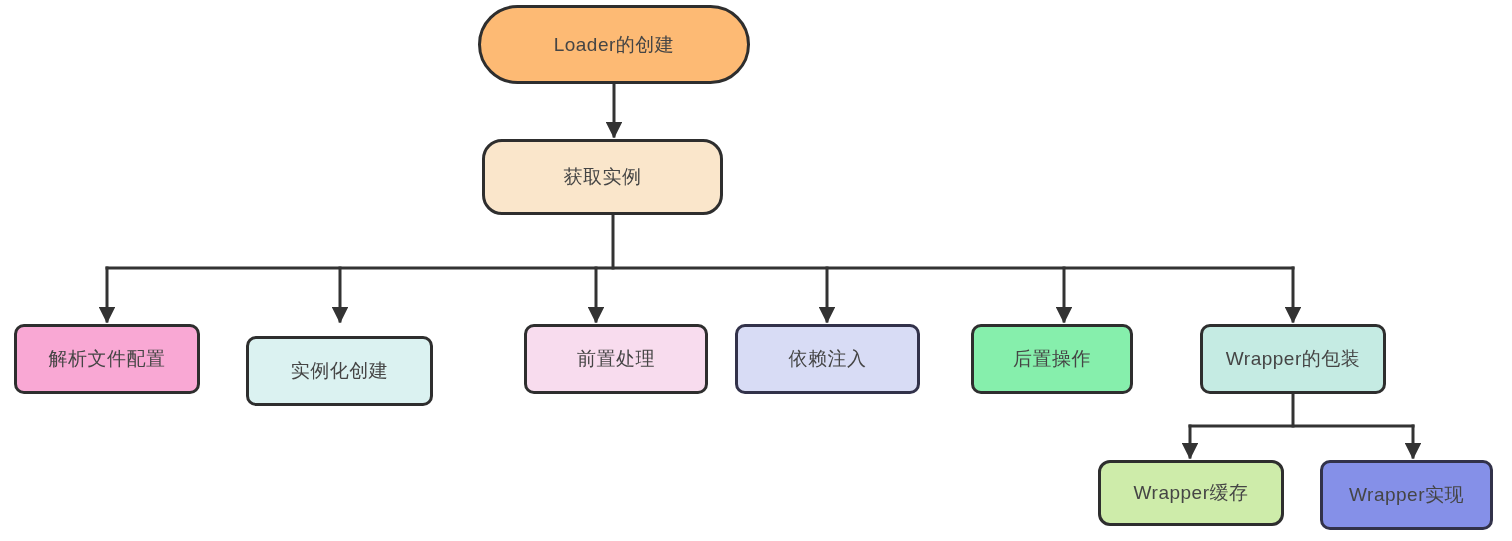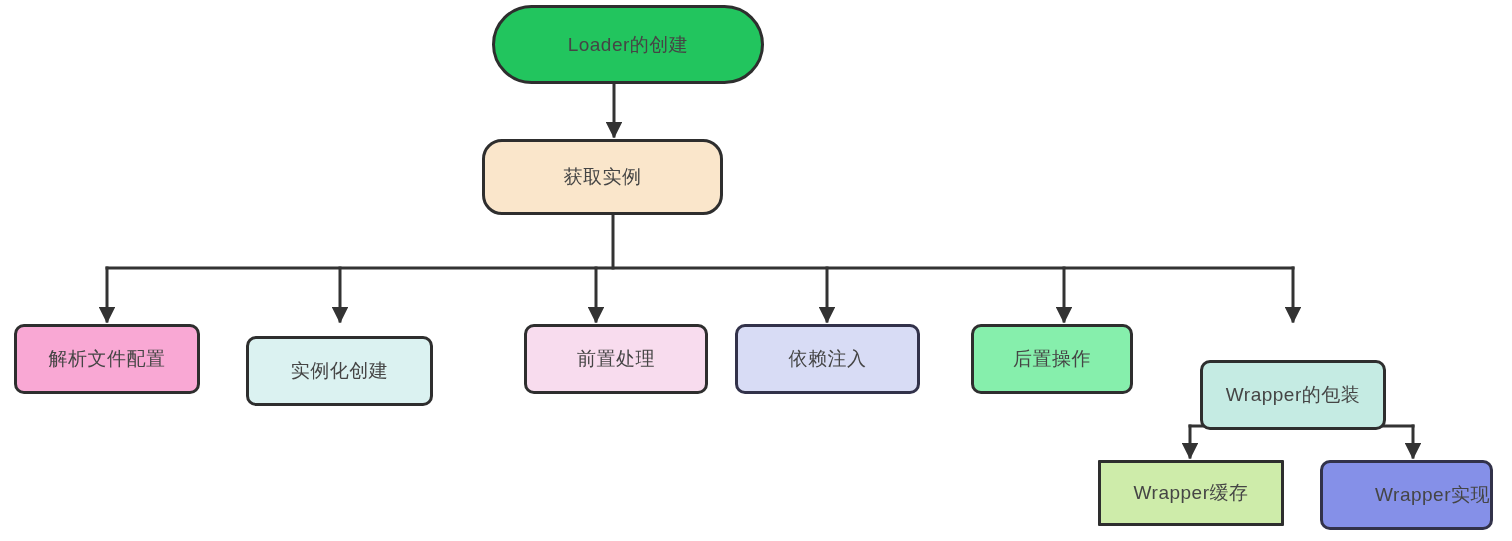--- a/index.html
+++ b/index.html
@@ -64,44 +64,44 @@
       <polyline points="596,268 596,321" fill="none" stroke="#333333" stroke-width="3" stroke-linecap="square" marker-end="url(#arrowhead)"></polyline>
       <polyline points="827,268 827,321" fill="none" stroke="#333333" stroke-width="3" stroke-linecap="square" marker-end="url(#arrowhead)"></polyline>
       <polyline points="1064,268 1064,321" fill="none" stroke="#333333" stroke-width="3" stroke-linecap="square" marker-end="url(#arrowhead)"></polyline>
       <polyline points="1293,268 1293,321" fill="none" stroke="#333333" stroke-width="3" stroke-linecap="square" marker-end="url(#arrowhead)"></polyline>
       <polyline points="1293,394 1293,426" fill="none" stroke="#333333" stroke-width="3" stroke-linecap="square"></polyline>
       <polyline points="1190,426 1413,426" fill="none" stroke="#333333" stroke-width="3" stroke-linecap="square"></polyline>
       <polyline points="1190,426 1190,457" fill="none" stroke="#333333" stroke-width="3" stroke-linecap="square" marker-end="url(#arrowhead)"></polyline>
       <polyline points="1413,426 1413,457" fill="none" stroke="#333333" stroke-width="3" stroke-linecap="square" marker-end="url(#arrowhead)"></polyline>
     </svg>
   <div id="nodes">
-      <div class="node" style="left: 492px; top: 5px; width: 272px; height: 79px; background: #22c55e; border-color: rgb(46, 46, 46); border-radius: 39.5px; color: rgb(69, 69, 69);">
+      <div class="node" style="left: 478px; top: 5px; width: 272px; height: 79px; background: #fdba74; border-color: rgb(46, 46, 46); border-radius: 39.5px; color: rgb(69, 69, 69);">
         <span>Loader的创建</span>
       </div>
       <div class="node" style="left: 482px; top: 139px; width: 241px; height: 76px; background: rgb(250, 230, 203); border-color: rgb(46, 46, 46); border-radius: 20px; color: rgb(69, 69, 69);">
         <span>获取实例</span>
       </div>
       <div class="node" style="left: 14px; top: 324px; width: 186px; height: 70px; background: #f9a8d4; border-color: rgb(46, 46, 46); border-radius: 10px; color: rgb(69, 69, 69);">
         <span>解析文件配置</span>
       </div>
       <div class="node" style="left: 246px; top: 336px; width: 187px; height: 70px; background: rgb(219, 242, 241); border-color: rgb(46, 46, 46); border-radius: 10px; color: rgb(69, 69, 69);">
         <span>实例化创建</span>
       </div>
       <div class="node" style="left: 504px; top: 324px; width: 184px; height: 70px; background: rgb(248, 220, 238); border-color: rgb(46, 46, 46); border-radius: 10px; color: rgb(69, 69, 69); margin-left: 20px;">
         <span>前置处理</span>
       </div>
       <div class="node" style="left: 735px; top: 324px; width: 185px; height: 70px; background: rgb(216, 220, 245); border-color: rgb(50, 50, 74); border-radius: 10px; color: rgb(69, 69, 69);">
         <span>依赖注入</span>
       </div>
       <div class="node" style="left: 971px; top: 324px; width: 162px; height: 70px; background: #86efac; border-color: rgb(46, 46, 46); border-radius: 10px; color: rgb(69, 69, 69);">
         <span>后置操作</span>
       </div>
-      <div class="node" style="left: 1200px; top: 324px; width: 186px; height: 70px; background: rgb(197, 235, 227); border-color: rgb(46, 46, 46); border-radius: 10px; color: rgb(69, 69, 69); margin-top: 36px;">
+      <div class="node" style="left: 1200px; top: 324px; width: 186px; height: 70px; background: rgb(197, 235, 227); border-color: rgb(46, 46, 46); border-radius: 10px; color: rgb(69, 69, 69);">
         <span>Wrapper的包装</span>
       </div>
-      <div class="node" style="left: 1098px; top: 460px; width: 186px; height: 66px; background: rgb(206, 236, 170); border-color: rgb(46, 46, 46); border-radius: 1px; color: rgb(69, 69, 69);">
+      <div class="node" style="left: 1098px; top: 460px; width: 186px; height: 66px; background: rgb(206, 236, 170); border-color: rgb(46, 46, 46); border-radius: 12px; color: rgb(69, 69, 69);">
         <span>Wrapper缓存</span>
       </div>
-      <div class="node" style="left: 1320px; top: 460px; width: 173px; height: 70px; background: rgb(133, 144, 232); border-color: rgb(50, 50, 74); border-radius: 10px; color: rgb(69, 69, 69); justify-content: flex-end;">
+      <div class="node" style="left: 1320px; top: 460px; width: 173px; height: 70px; background: rgb(133, 144, 232); border-color: rgb(50, 50, 74); border-radius: 10px; color: rgb(69, 69, 69);">
         <span>Wrapper实现</span>
       </div>
     </div>
 </div>
 
 </body></html>

